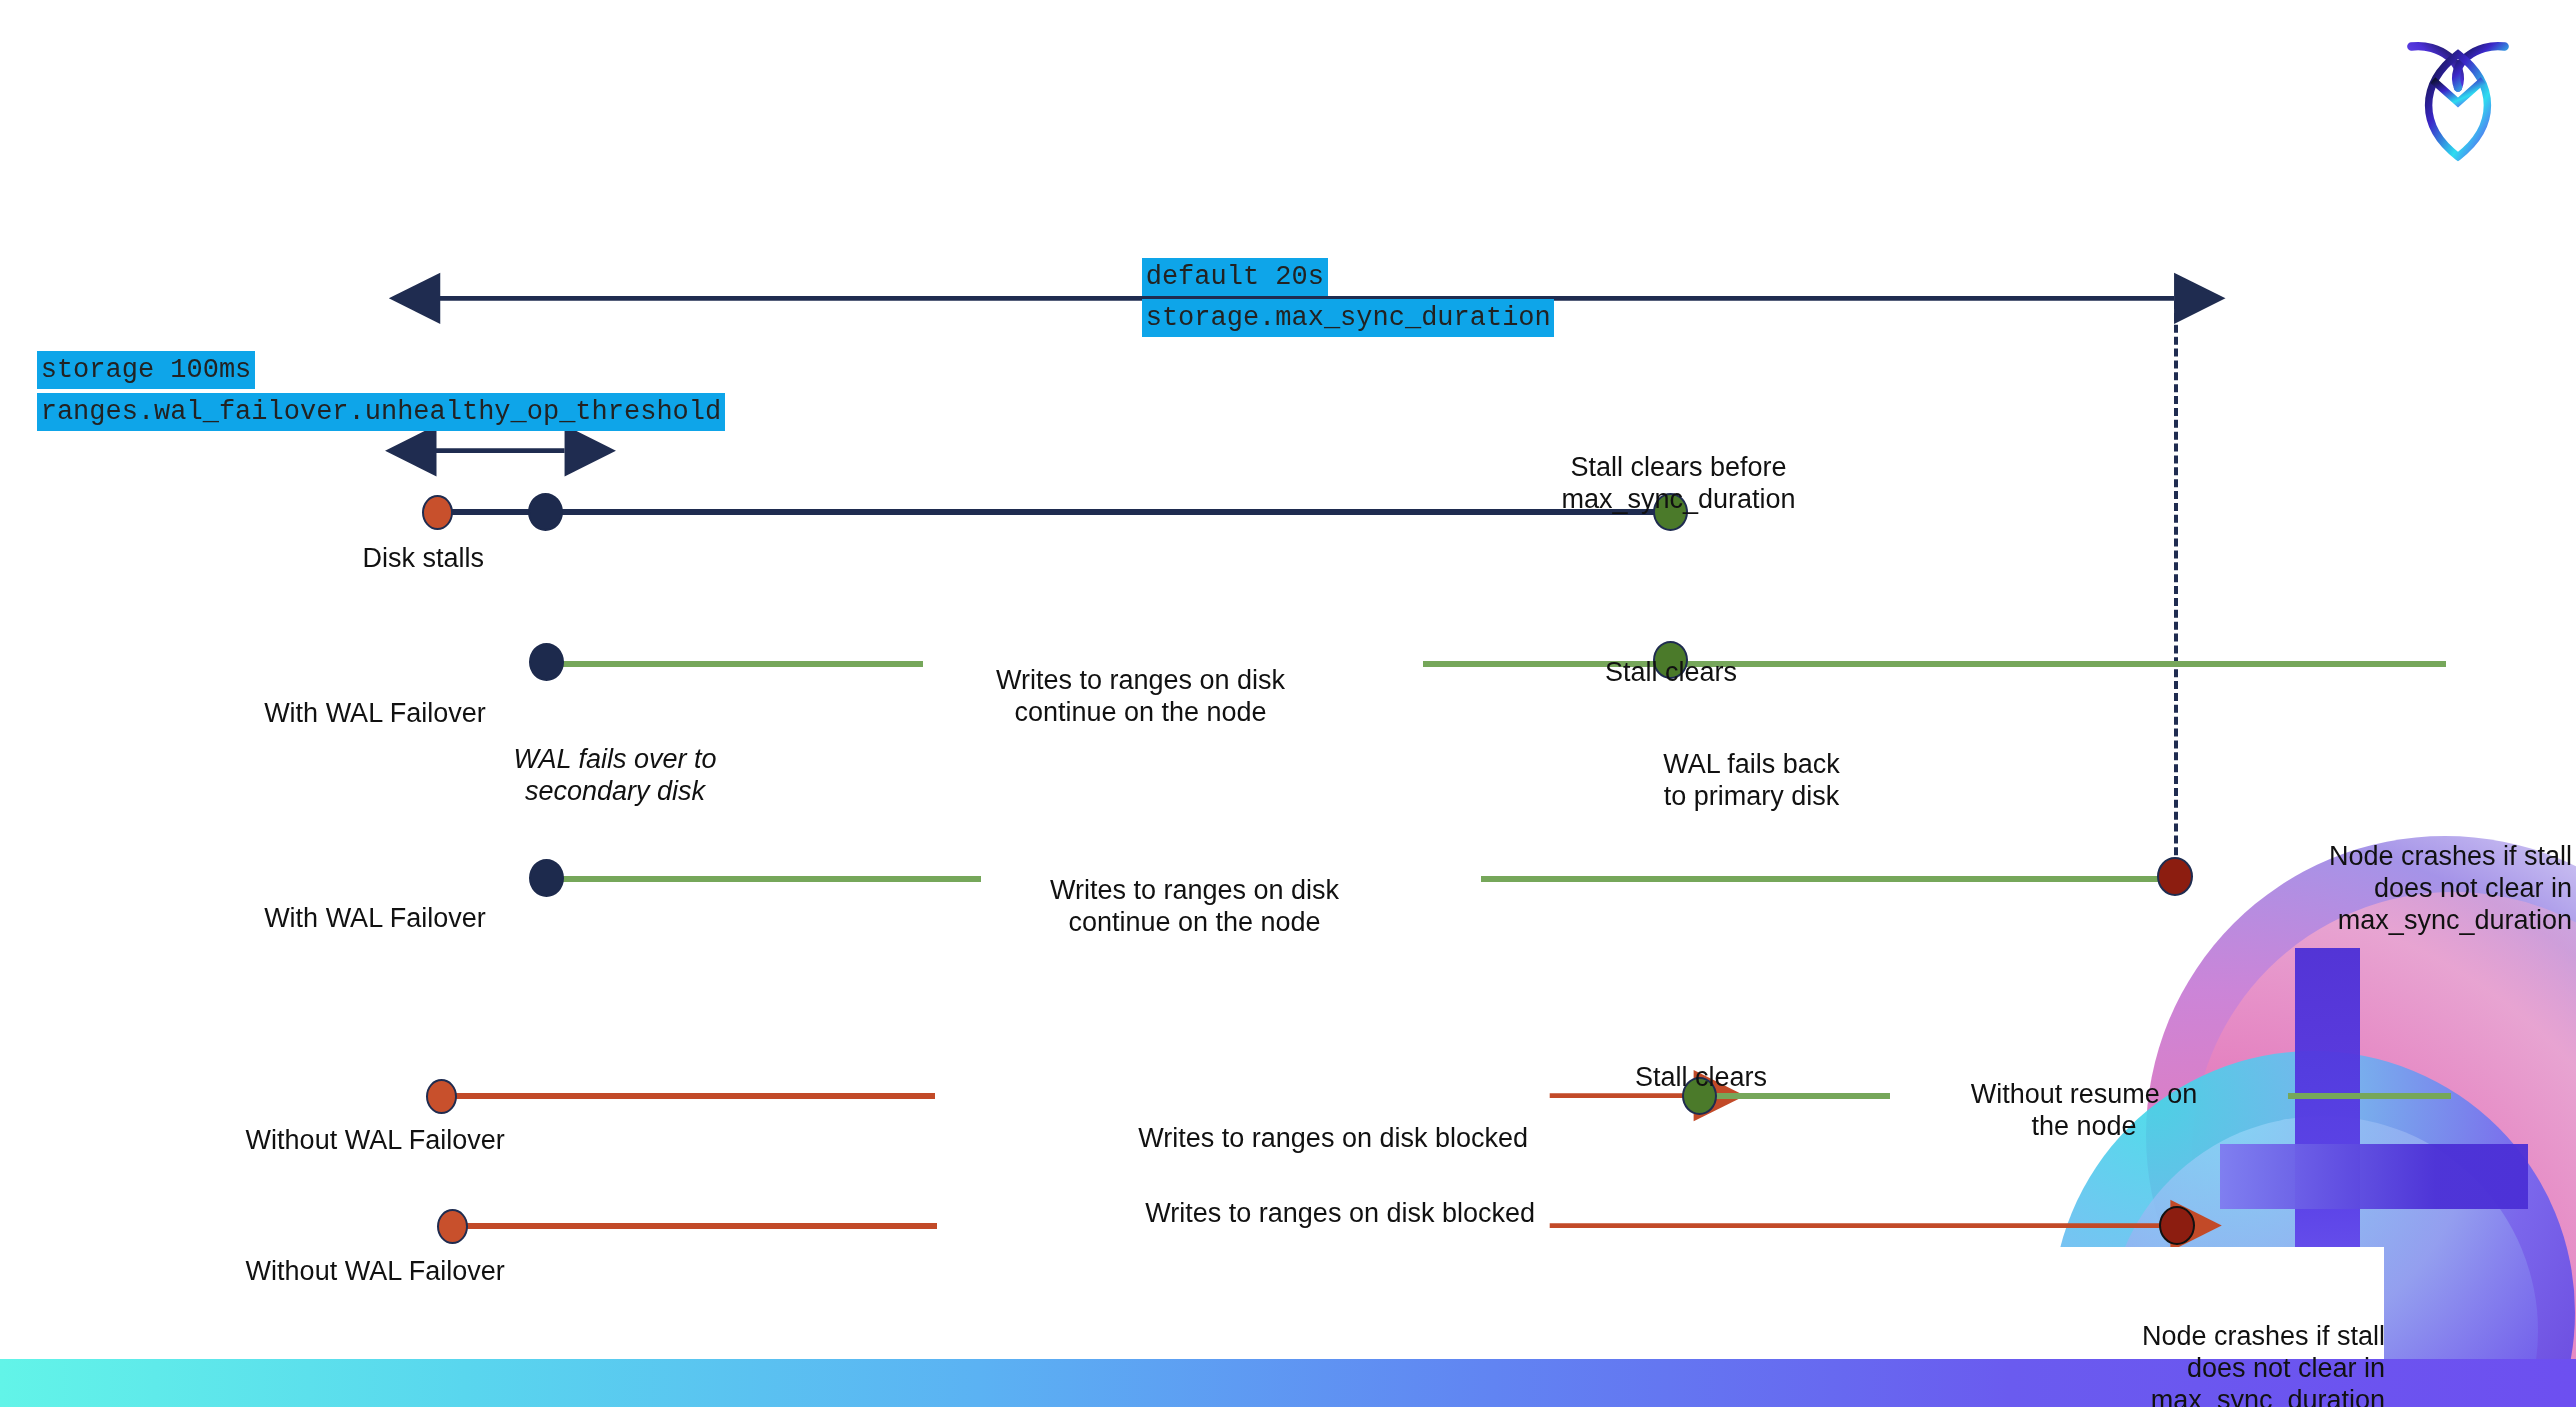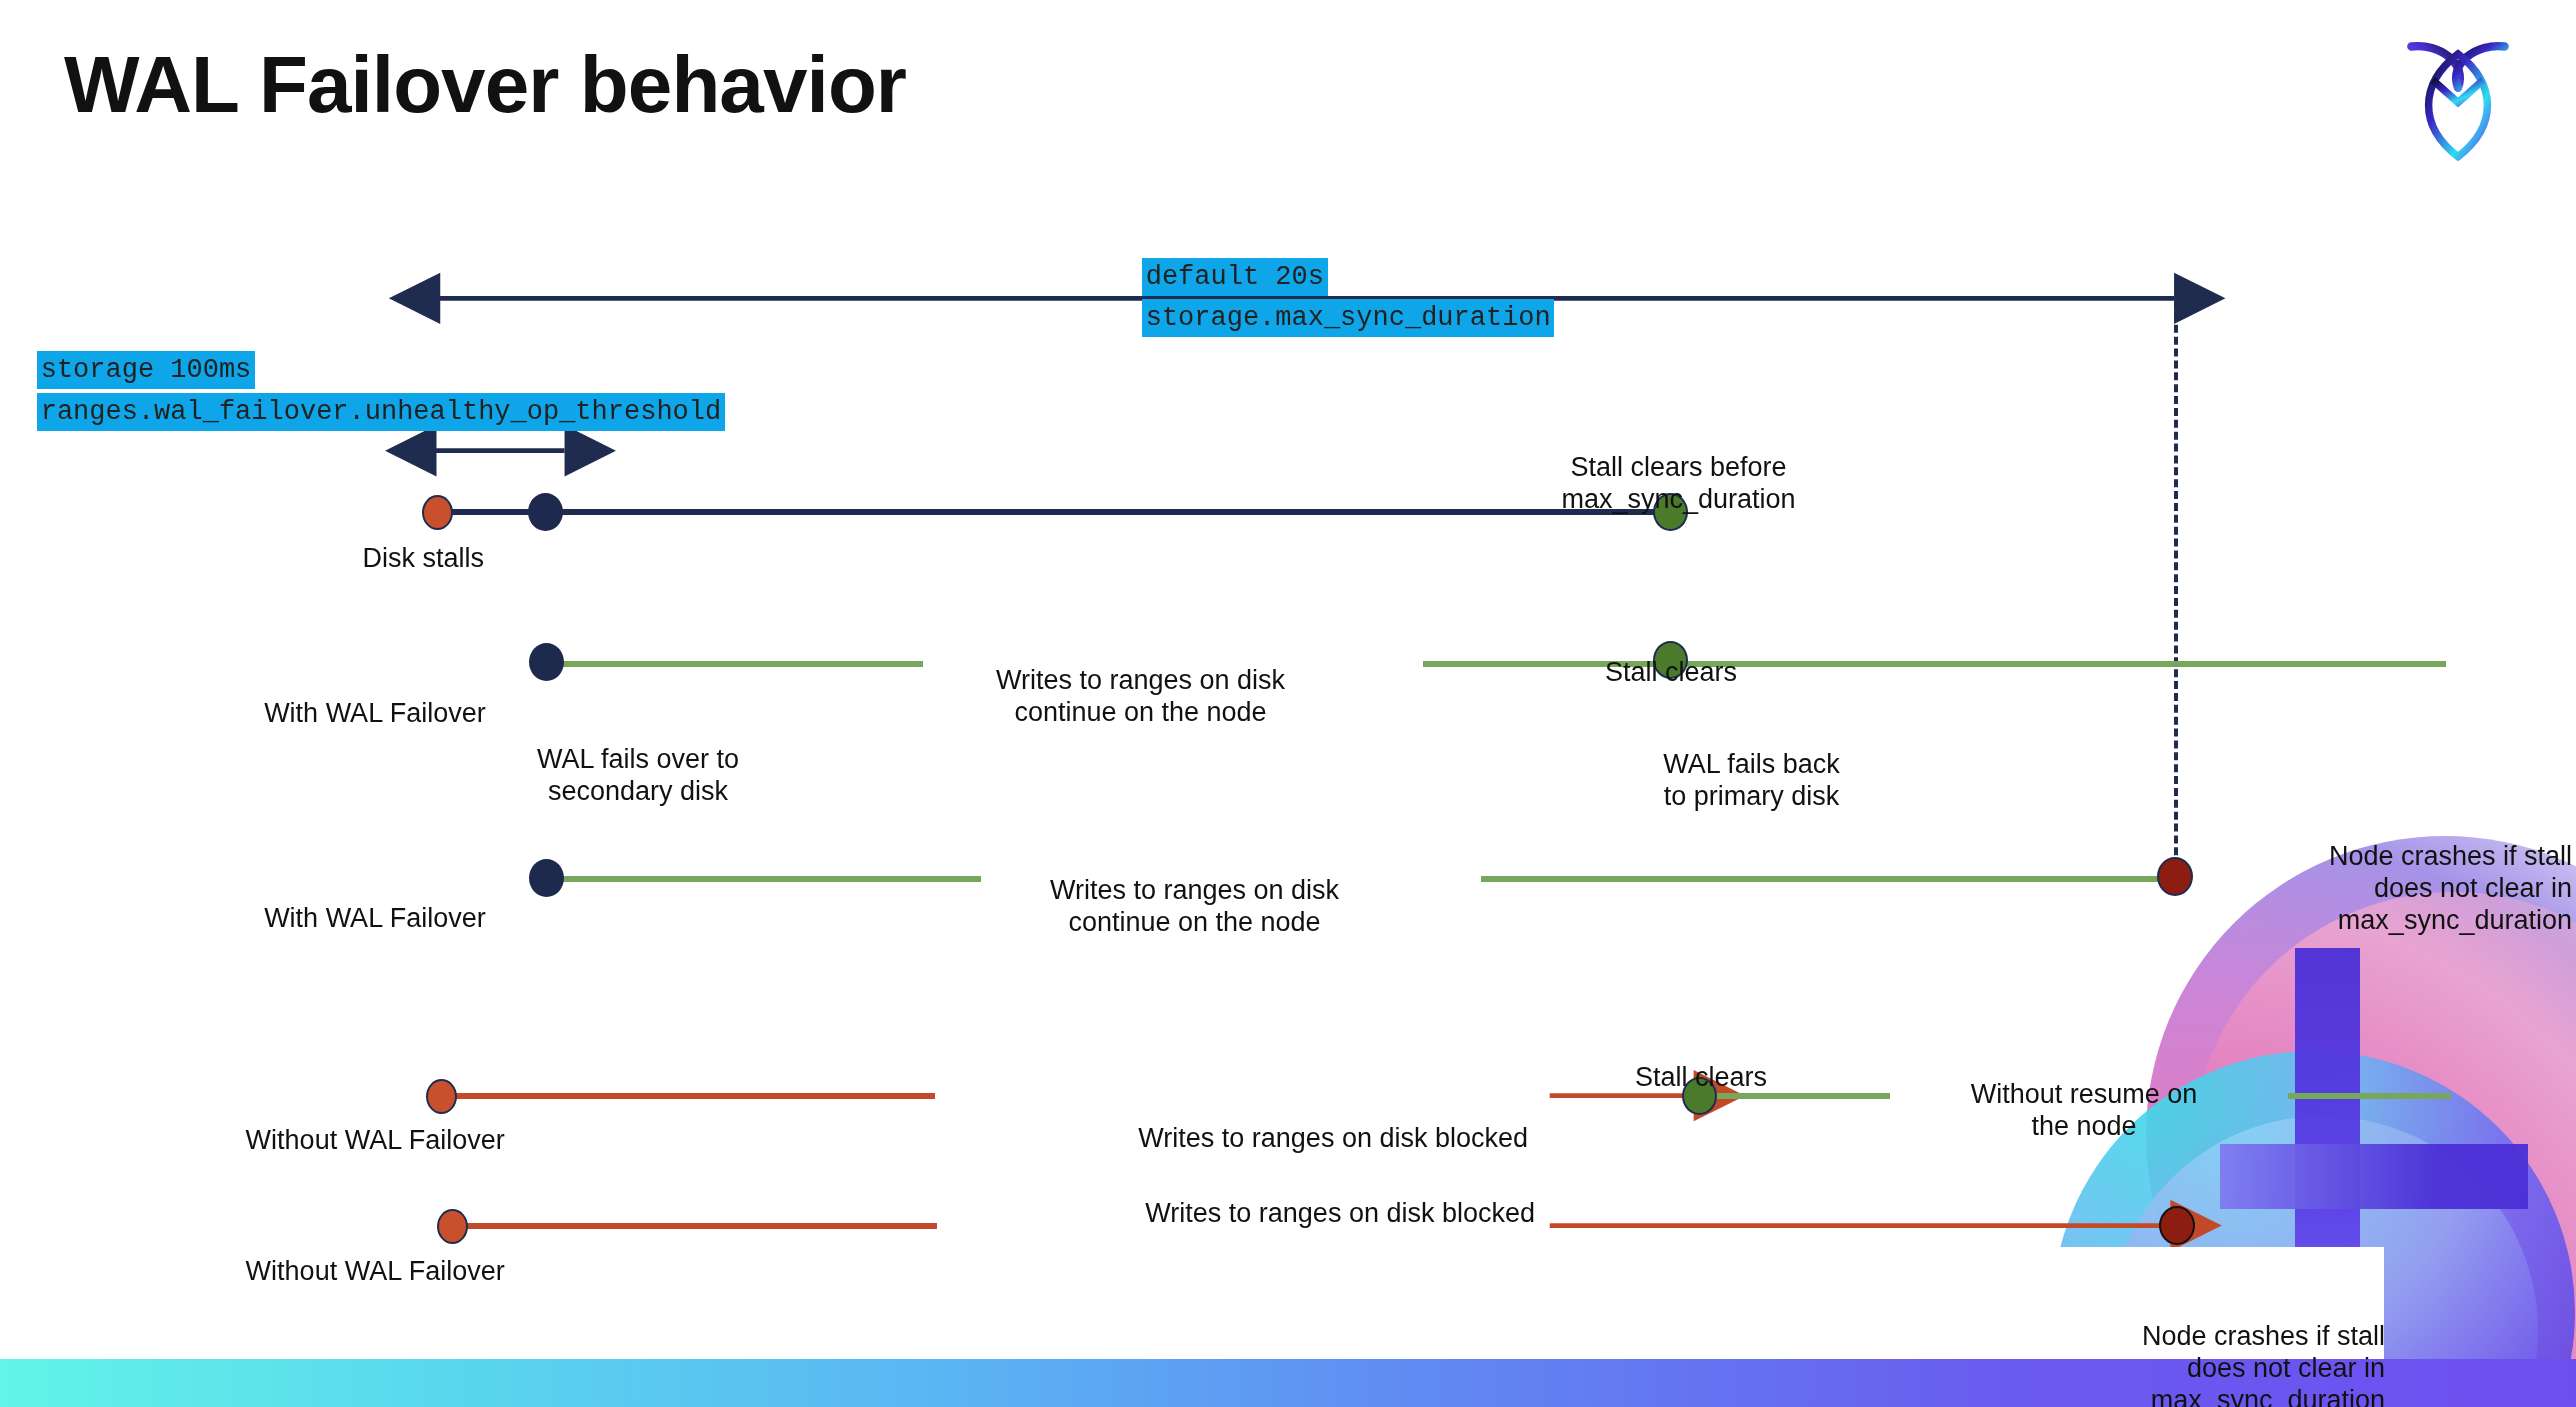--- a/index.html
+++ b/index.html
@@ -96,21 +96,20 @@
 
   <div class="deco-wrap">
     <div class="deco-fan d1"></div>
     <div class="deco-fan d2"></div>
     <div class="deco-fan d3"></div>
     <div class="deco-fan d4"></div>
     <div class="deco-fan d5"></div>
     <div class="deco-fan d6"></div>
   </div>
 
-  <div class="title">WAL Failover behavior</div>
 
   <div class="logo">
     <svg viewBox="0 0 120 150" width="112" height="140" aria-hidden="true">
       <defs>
         <linearGradient id="lgA" x1="0" y1="0" x2="1" y2="1">
           <stop offset="0%" stop-color="#0b0f2e"></stop>
           <stop offset="35%" stop-color="#3b27c8"></stop>
           <stop offset="70%" stop-color="#2ddcf0"></stop>
           <stop offset="100%" stop-color="#6a3ff0"></stop>
         </linearGradient>
@@ -170,21 +169,21 @@
 max_sync_duration</div>
 
   <div class="lbl l" style="left:18.7px; top:650px; width:467px;">With WAL Failover</div>
 
   <div class="hline green" style="left:542px; top:661px; width:381px;"></div>
   <div class="hline green" style="left:1423px; top:661px; width:1023px;"></div>
 
   <div class="dot dot-navy" style="left:529px; top:643px; width:35px; height:38px;"></div>
   <div class="dot dot-green" style="left:1653px; top:641px; width:35px; height:38px;"></div>
 
-  <div class="lbl c" style="left:451px; top:696px; width:374px;">WAL fails over to
+  <div class="lbl c" style="left:428px; top:696px; width:374px;font-style:italic;">WAL fails over to
 secondary disk</div>
   <div class="lbl c" style="left:935px; top:617px; width:411px;">Writes to ranges on disk
 continue on the node</div>
   <div class="lbl c" style="left:1559px; top:609px; width:224px;">Stall clears</div>
   <div class="lbl c" style="left:1588px; top:701px; width:327px;">WAL fails  back
 to primary disk</div>
 
   <div class="lbl l" style="left:18.7px; top:855px; width:467px;">With WAL Failover</div>
 
   <div class="hline green" style="left:542px; top:876px; width:439px;"></div>

